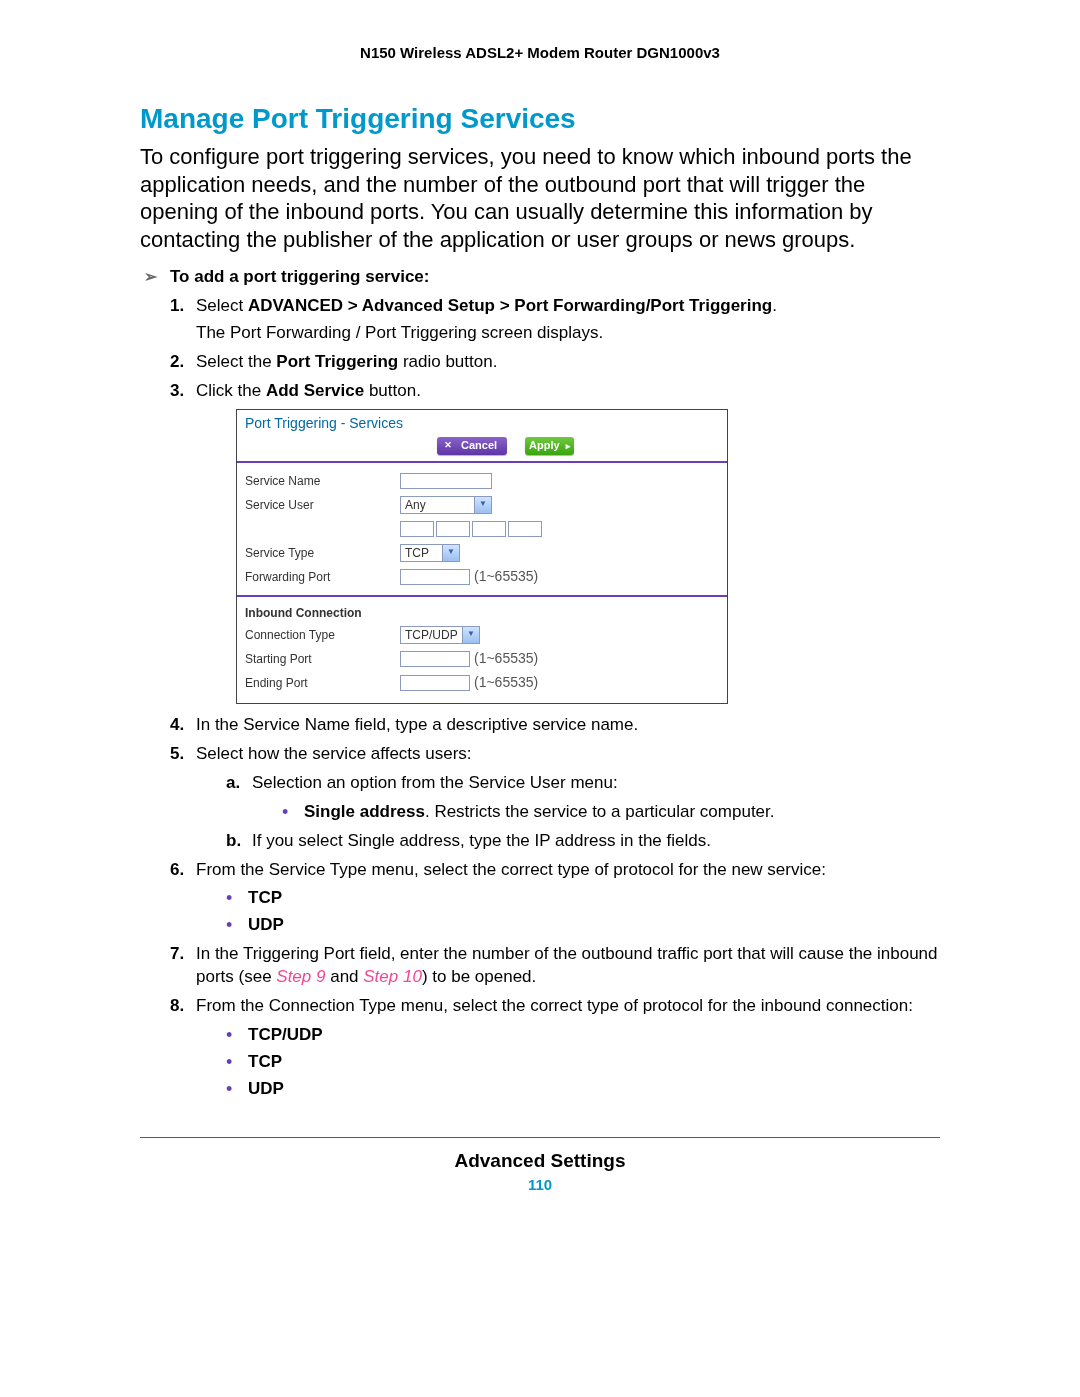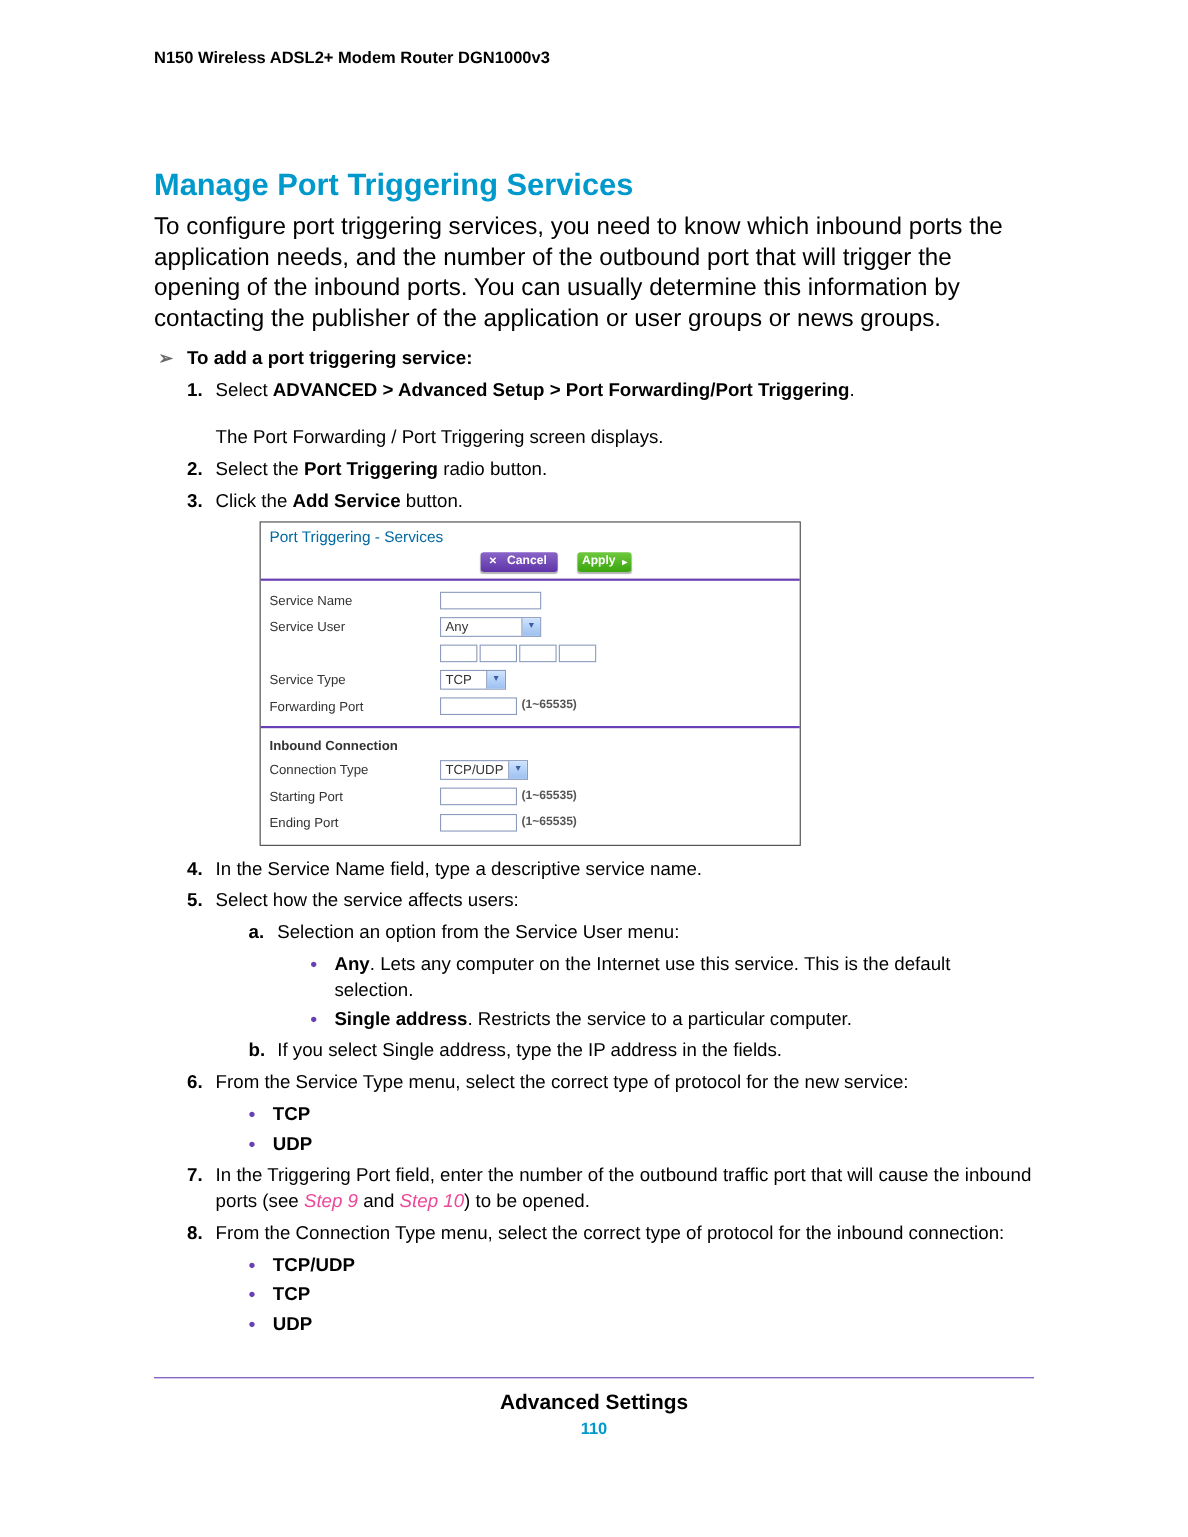--- a/index.html
+++ b/index.html
@@ -10,24 +10,24 @@
     color: #000;
   }
   .page {
     width: 1080px;
     min-height: 1397px;
     box-sizing: border-box;
     padding: 44px 140px 30px 140px;
     position: relative;
   }
   .doc-header {
-    text-align: left;
+    text-align: center;
     font-size: 15px;
     font-weight: bold;
-    margin-bottom: 91px;
+    margin-bottom: 42px;
   }
   h1.section-title {
     color: #0099cc;
     font-size: 28px;
     font-weight: bold;
     margin: 20px 0 8px 0;
   }
   p.body-text {
     font-size: 22px;
     line-height: 1.25;
@@ -177,21 +177,21 @@
   .ui-select.md { width: 92px; }
   .ui-select .dd {
     position: absolute;
     right: 0; top: 0; bottom: 0;
     width: 16px;
     background: linear-gradient(#cfe3ff,#9cc0f0);
     border-left: 1px solid #8a9bbd;
     display:flex;align-items:center;justify-content:center;
     color:#3a5fa8;font-size:8px;
   }
-  .ui-hint { color:#555; font-size:11px; margin-left:4px;font-weight:bold;}
+  .ui-hint { color:#555; font-size:14px; margin-left:4px;}
   .ui-ip {
     display:flex; gap:2px;
   }
   .ui-ip .oct {
     border:1px solid #8a9bbd; background:#fff; width:34px; height:16px; box-sizing:border-box;
   }
   .ui-sep {
     margin:6px -8px;
     border-top:2px solid #6a3fb5;
   }
@@ -217,21 +217,21 @@
   <h1 class="section-title">Manage Port Triggering Services</h1>
 
   <p class="body-text">To configure port triggering services, you need to know which inbound ports the application needs, and the number of the outbound port that will trigger the opening of the inbound ports. You can usually determine this information by contacting the publisher of the application or user groups or news groups.</p>
 
   <div class="task-heading">To add a port triggering service:</div>
 
   <ol class="steps">
     <li>
       <span class="num">1.</span>
       <span>Select </span><span class="b">ADVANCED &gt; Advanced Setup &gt; Port Forwarding/Port Triggering</span><span>.</span>
-      <div style="margin-top:20px;">The Port Forwarding / Port Triggering screen displays.</div>
+      <div style="margin-top:4px;">The Port Forwarding / Port Triggering screen displays.</div>
     </li>
     <li>
       <span class="num">2.</span>
       <span>Select the </span><span class="b">Port Triggering</span><span> radio button.</span>
     </li>
     <li>
       <span class="num">3.</span>
       <span>Click the </span><span class="b">Add Service</span><span> button.</span>
 
       
@@ -302,21 +302,20 @@
         </div>
       </div>
     </li>
 
     <li><span class="num">4.</span><span>In the Service Name field, type a descriptive service name.</span></li>
 
     <li><span class="num">5.</span><span>Select how the service affects users:</span>
       <ol class="sub-alpha">
         <li><span class="al">a.</span><span>Selection an option from the Service User menu:</span>
           <ul class="bullets">
-            <li><span class="b">Any</span><span>. Lets any computer on the Internet use this service. This is the default selection.</span></li>
             <li><span class="b">Single address</span><span>. Restricts the service to a particular computer.</span></li>
           </ul>
         </li>
         <li><span class="al">b.</span><span>If you select Single address, type the IP address in the fields.</span></li>
       </ol>
     </li>
 
     <li><span class="num">6.</span><span>From the Service Type menu, select the correct type of protocol for the new service:</span>
       <ul class="bullets">
         <li><span class="b">TCP</span></li>

